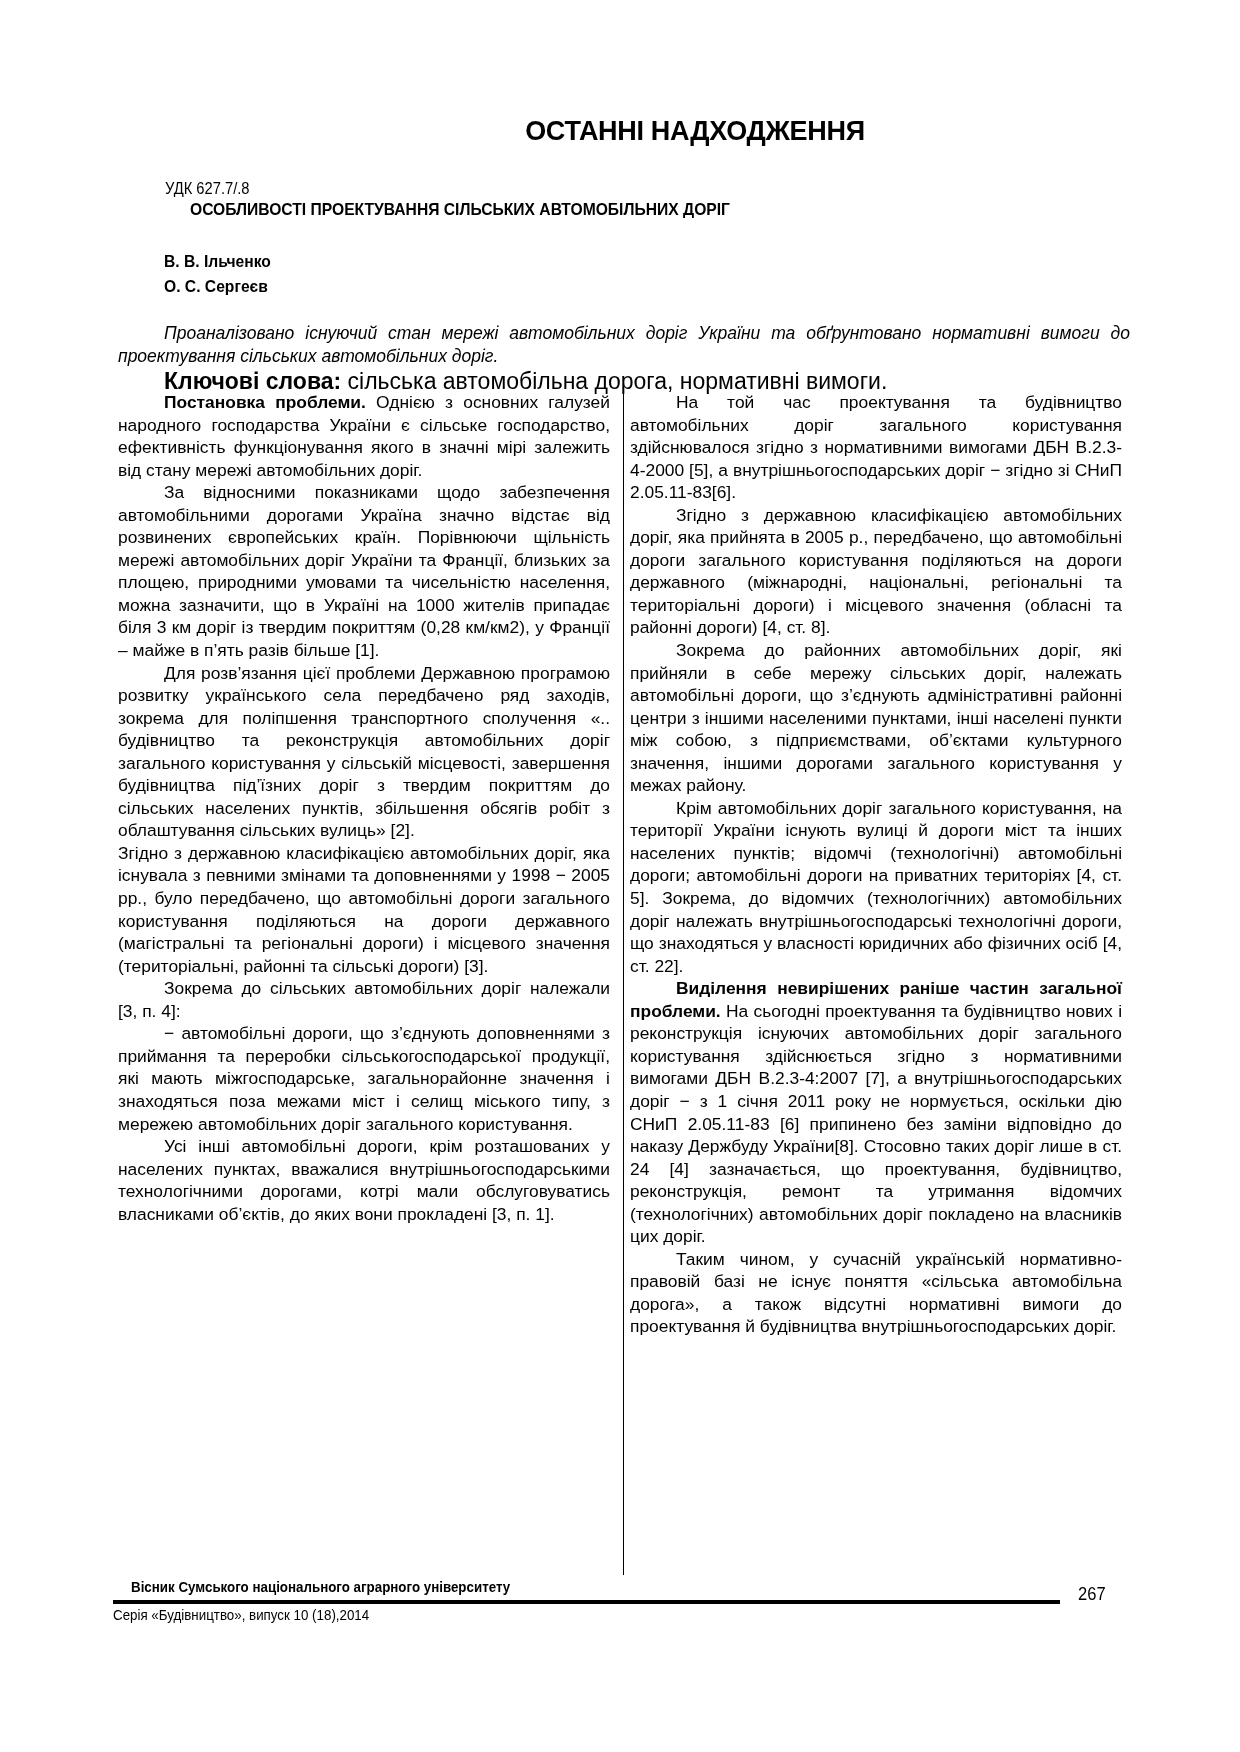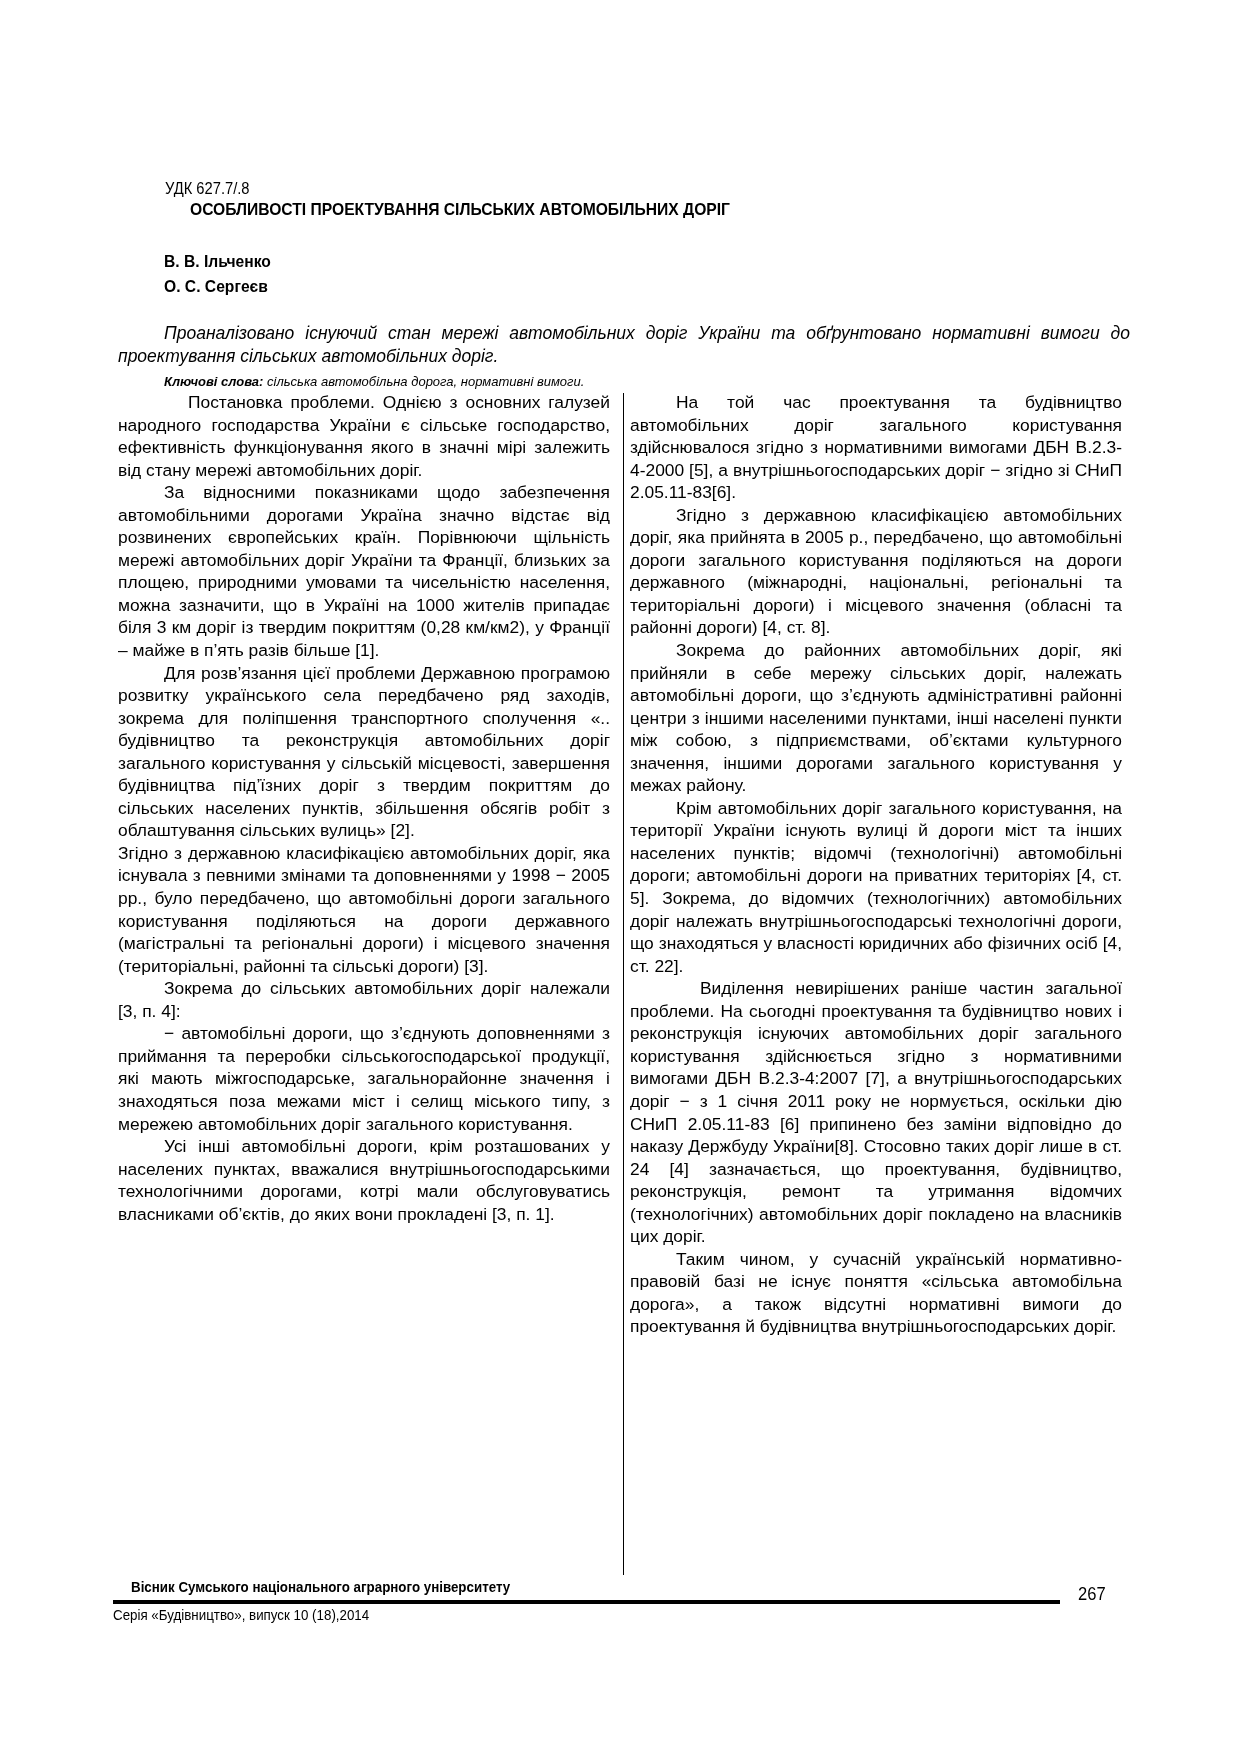--- a/index.html
+++ b/index.html
@@ -24,34 +24,34 @@
   .authors { position: absolute; left: 164px; top: 249px; font-family: "Liberation Sans", sans-serif; font-weight: bold; font-size: 17px; transform: scaleX(0.92); transform-origin: left; }
   .authors div { line-height: 25px; }
 
   .abstract {
     position: absolute; left: 118px; top: 322px; width: 1012px;
     font-family: "Liberation Sans", sans-serif; font-style: italic; font-size: 17.5px; line-height: 23px;
     text-align: justify; text-indent: 46px;
   }
   .keywords {
     position: absolute; left: 164px; top: 370px;
-    font-family: "Liberation Sans", sans-serif; font-style: italic; font-size: 13px; line-height: 23px; white-space: nowrap;
+    font-family: "Liberation Sans", sans-serif; font-size: 23px; line-height: 23px; white-space: nowrap;
   }
   .keywords b { font-weight: bold; }
 
   .col {
     position: absolute; top: 391px; width: 492px;
     font-family: "Liberation Sans", sans-serif; font-size: 17.4px; line-height: 22.55px;
     text-align: justify; hyphens: none;
   }
   .col.left { left: 118px; }
   .col.right { left: 630px; width: 492px; }
   .col p { margin: 0; text-indent: 46px; }
   .col p.noindent { text-indent: 0; }
-  .col b { font-weight: normal; margin-left: 24px; }
+  .col b { font-weight: bold; }
 
   .divider { position: absolute; left: 623px; top: 393px; width: 1px; height: 1182px; background: #000; }
 
   .footer-journal {
     position: absolute; left: 131px; top: 1579px;
     font-family: "Liberation Sans", sans-serif; font-weight: bold; font-size: 14.5px;
     transform: scaleX(0.92); transform-origin: left; white-space: nowrap;
   }
   .footer-rule { position: absolute; left: 113px; top: 1600px; width: 947px; height: 4px; background: #000; }
   .footer-series {
@@ -62,20 +62,21 @@
   .page-number {
     position: absolute; left: 1078px; top: 1584px;
     font-family: "Liberation Sans", sans-serif; font-size: 18px; transform: scaleX(0.92); transform-origin: left;
   }
 </style>
 </head>
 <body>
 
 <div class="page">
 
+  <div class="section-title">ОСТАННІ НАДХОДЖЕННЯ</div>
   <div class="udk">УДК 627.7/.8</div>
   <div class="article-title">ОСОБЛИВОСТІ ПРОЕКТУВАННЯ СІЛЬСЬКИХ АВТОМОБІЛЬНИХ ДОРІГ</div>
 
   <div class="authors">
     <div>В. В. Ільченко</div>
     <div>О. С. Сергеєв</div>
   </div>
 
   <div class="abstract">Проаналізовано існуючий стан мережі автомобільних доріг України та обґрунтовано нормативні вимоги до проектування сільських автомобільних доріг.</div>
   <div class="keywords">

